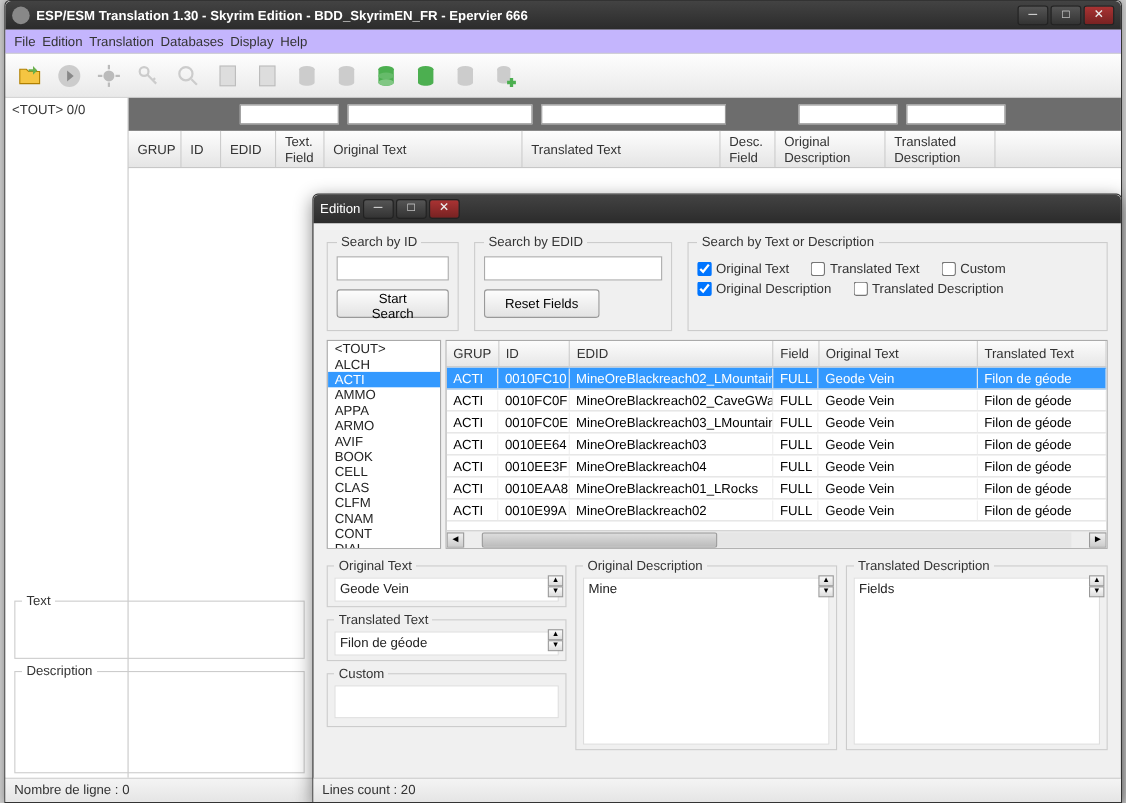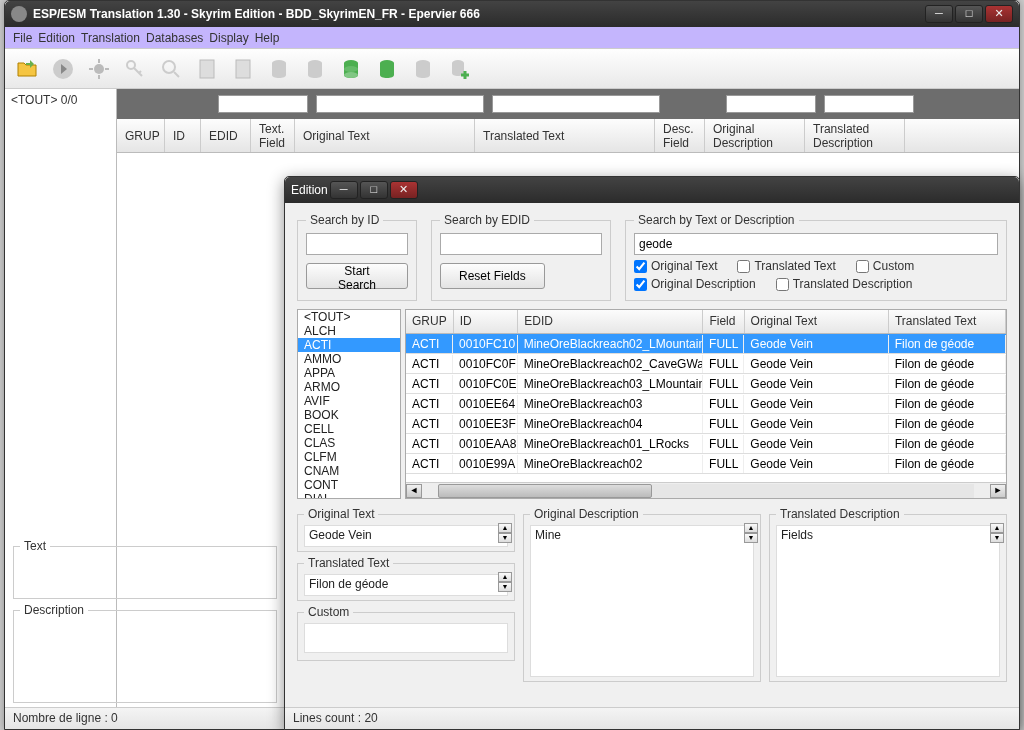--- a/index.html
+++ b/index.html
@@ -249,21 +249,20 @@
         <button class="btn">Start Search</button>
       </fieldset>
       <fieldset class="search" style="width:180px">
         <legend>Search by EDID</legend>
         <input type="text" style="">
         <div style="height:8px"></div>
         <button class="btn">Reset Fields</button>
       </fieldset>
       <fieldset class="search" style="flex:1">
         <legend>Search by Text or Description</legend>
-        <input type="text" value="geode" style="">
         <div class="chk-row">
           <label>
               <input type="checkbox" checked="" style="">
               <span>Original Text</span>
             </label>
           <label>
               <input type="checkbox" style="">
               <span>Translated Text</span>
             </label>
           <label>

